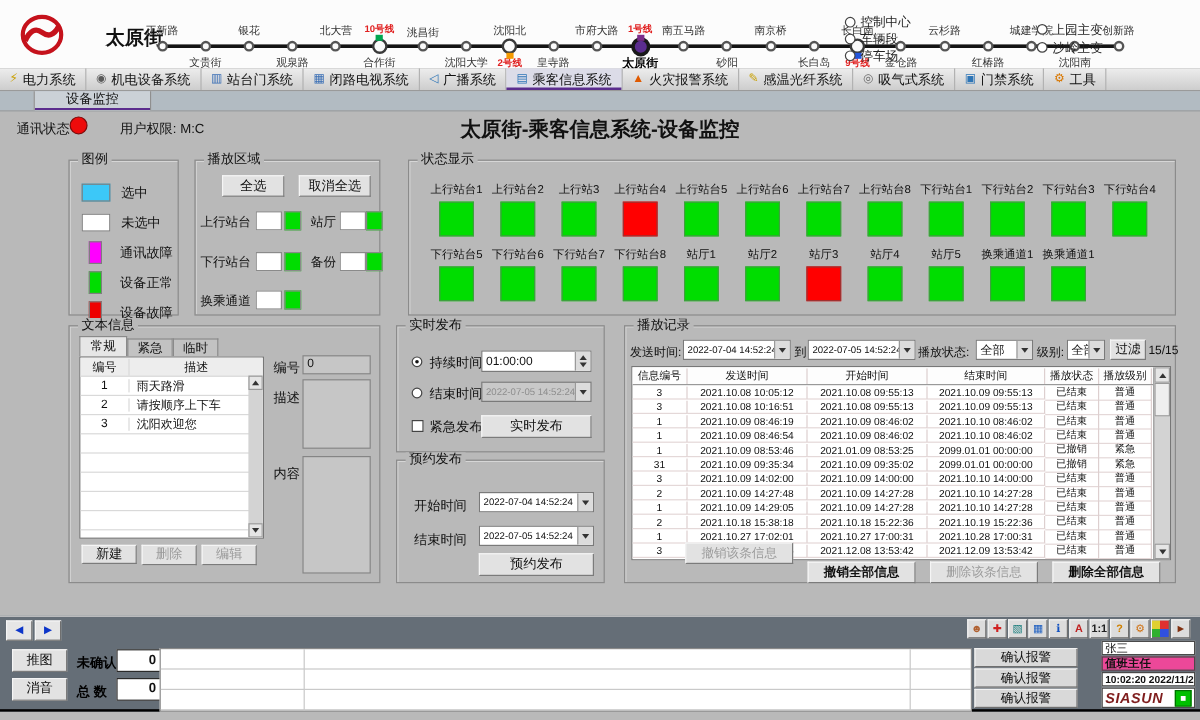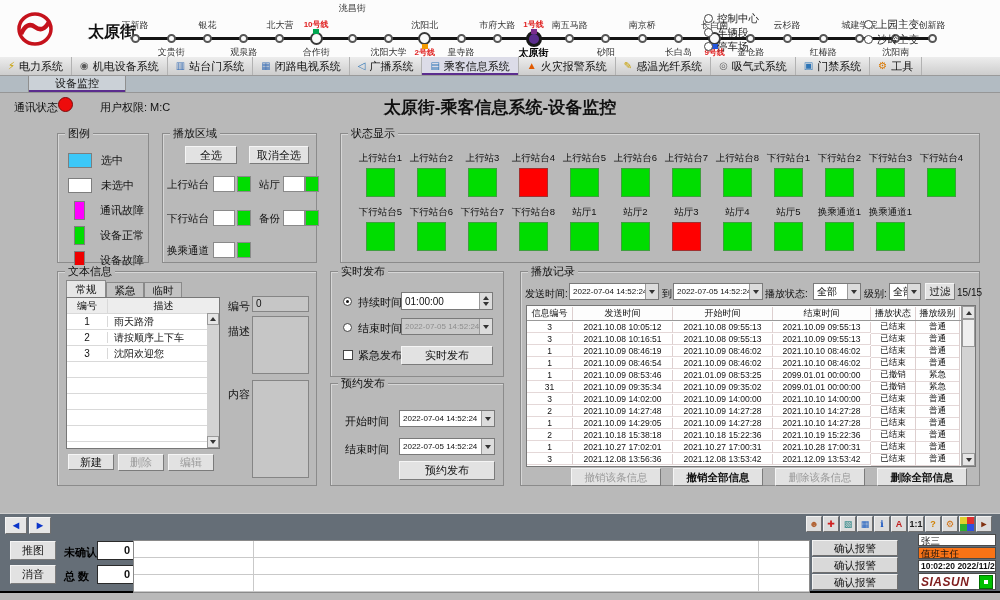--- a/index.html
+++ b/index.html
@@ -87,21 +87,21 @@
 #ack-col{position:absolute;left:812px;top:26px;width:86px;}
 .ack-btn{box-sizing:border-box;width:86px;height:16px;margin-bottom:1px;background:#d9d9d9;border:1px solid;
   border-color:#f2f2f2 #6f6f6f #6f6f6f #f2f2f2;font-size:10.5px;text-align:center;line-height:14px;}
 #bicons{position:absolute;left:806px;top:2px;display:flex;gap:1px;}
 .bicon{width:16px;height:16px;box-sizing:border-box;background:#dcdcdc;border:1px solid;border-color:#f2f2f2 #6f6f6f #6f6f6f #f2f2f2;
   font-size:9px;font-weight:bold;display:flex;align-items:center;justify-content:center;overflow:hidden;}
 .bicon.multi{background:conic-gradient(#e03030 0 25%,#3050e0 0 50%,#30b030 0 75%,#e0d030 0);}
 #info-panel{position:absolute;left:918px;top:20px;width:78px;}
 .ip-row{box-sizing:border-box;width:78px;margin-bottom:1px;border:1px solid #4a4a4a;padding:0 2px;overflow:hidden;white-space:nowrap;}
 #ip-name{height:12px;background:#fff;font-size:9.5px;line-height:11px;}
-#ip-role{height:12px;background:#f97316;font-size:9.5px;font-weight:normal;line-height:11px;}
+#ip-role{height:12px;background:#ec4899;font-size:9.5px;font-weight:bold;line-height:11px;}
 #ip-time{height:12px;background:#fff;font-size:8.5px;font-weight:bold;line-height:11px;}
 #ip-brand{height:17px;background:#fff;display:flex;align-items:center;justify-content:space-between;}
 #brand-text{font-size:12px;font-weight:bold;font-style:italic;color:#7f1d1d;letter-spacing:0.5px;}
 #brand-mark{width:12px;height:12px;background:#00c000;border:1px solid #007000;display:flex;align-items:center;justify-content:center;}
 #brand-mark span{width:4px;height:4px;background:#fff;display:block;}
 .navbtn{position:absolute;width:22px;height:17px;box-sizing:border-box;background:#e6e6e6;border:1px solid;
   border-color:#f5f5f5 #6f6f6f #6f6f6f #f5f5f5;color:#0c35c9;font-size:11px;line-height:14px;text-align:center;font-weight:bold;}
 </style>
 </head>
 <body>
@@ -124,21 +124,21 @@
         <div class="st-name" style="left: 175.455px; top: 19px;">银花</div>
         <div class="st-dot" style="left: 239.182px; top: 34px; width: 9px; height: 9px;"></div>
         <div class="st-name" style="left: 211.682px; top: 46px;">观泉路</div>
         <div class="st-dot" style="left: 275.409px; top: 34px; width: 9px; height: 9px;"></div>
         <div class="st-name" style="left: 247.909px; top: 19px;">北大营</div>
         <div class="st-dot big" style="left: 309.636px; top: 32px; width: 13px; height: 13px;"></div>
         <div class="st-name" style="left: 284.136px; top: 46px;">合作街</div>
         <div class="st-line" style="left: 296.136px; top: 19px;">10号线</div>
         <div class="st-tick" style="left: 313.136px; top: 29px; background: rgb(0, 166, 80);"></div>
         <div class="st-dot" style="left: 347.864px; top: 34px; width: 9px; height: 9px;"></div>
-        <div class="st-name" style="left: 320.364px; top: 2px;">洮昌街</div>
+        <div class="st-name" style="left: 320.364px; top: 21px;">洮昌街</div>
         <div class="st-dot" style="left: 384.091px; top: 34px; width: 9px; height: 9px;"></div>
         <div class="st-name" style="left: 356.591px; top: 46px;">沈阳大学</div>
         <div class="st-dot big" style="left: 418.318px; top: 32px; width: 13px; height: 13px;"></div>
         <div class="st-name" style="left: 392.818px; top: 19px;">沈阳北</div>
         <div class="st-line" style="left: 404.818px; top: 47px;">2号线</div>
         <div class="st-tick" style="left: 421.818px; top: 44px; background: rgb(245, 154, 0);"></div>
         <div class="st-dot" style="left: 456.545px; top: 34px; width: 9px; height: 9px;"></div>
         <div class="st-name" style="left: 429.045px; top: 46px;">皇寺路</div>
         <div class="st-dot" style="left: 492.773px; top: 34px; width: 9px; height: 9px;"></div>
         <div class="st-name" style="left: 465.273px; top: 19px;">市府大路</div>
@@ -648,21 +648,21 @@
             <div class="sb-btn" style="left: 0px; top: 0px; width: 13px; height: 13px;">
               <i class="tri-u"></i>
             </div>
             <div class="sb-btn" style="left: 0px; bottom: 0px; width: 13px; height: 13px;">
               <i class="tri-d"></i>
             </div>
             <div class="sb-thumb" style="left: 0px; top: 13px; width: 11px; height: 26px;"></div>
           </div>
         </div>
       <div id="rec-buttons">
-          <div class="btn dis" style="left: 50px; top: 196px; width: 90px; height: 18px; line-height: 16px; position: absolute; font-size: 10.5px;">撤销该条信息</div>
+          <div class="btn dis" style="left: 50px; top: 180px; width: 90px; height: 18px; line-height: 16px; position: absolute; font-size: 10.5px;">撤销该条信息</div>
           <div class="btn strong" style="left: 152px; top: 196px; width: 90px; height: 18px; line-height: 16px; position: absolute; font-size: 10.5px;">撤销全部信息</div>
           <div class="btn dis" style="left: 254px; top: 196px; width: 90px; height: 18px; line-height: 16px; position: absolute; font-size: 10.5px;">删除该条信息</div>
           <div class="btn strong" style="left: 356px; top: 196px; width: 90px; height: 18px; line-height: 16px; position: absolute; font-size: 10.5px;">删除全部信息</div>
         </div>
     </div>
   </div>
 
   <div id="bottombar">
     <div class="navbtn" style="left:5px;top:3px;"><span>◄</span></div>
     <div class="navbtn" style="left:29px;top:3px;"><span>►</span></div>

